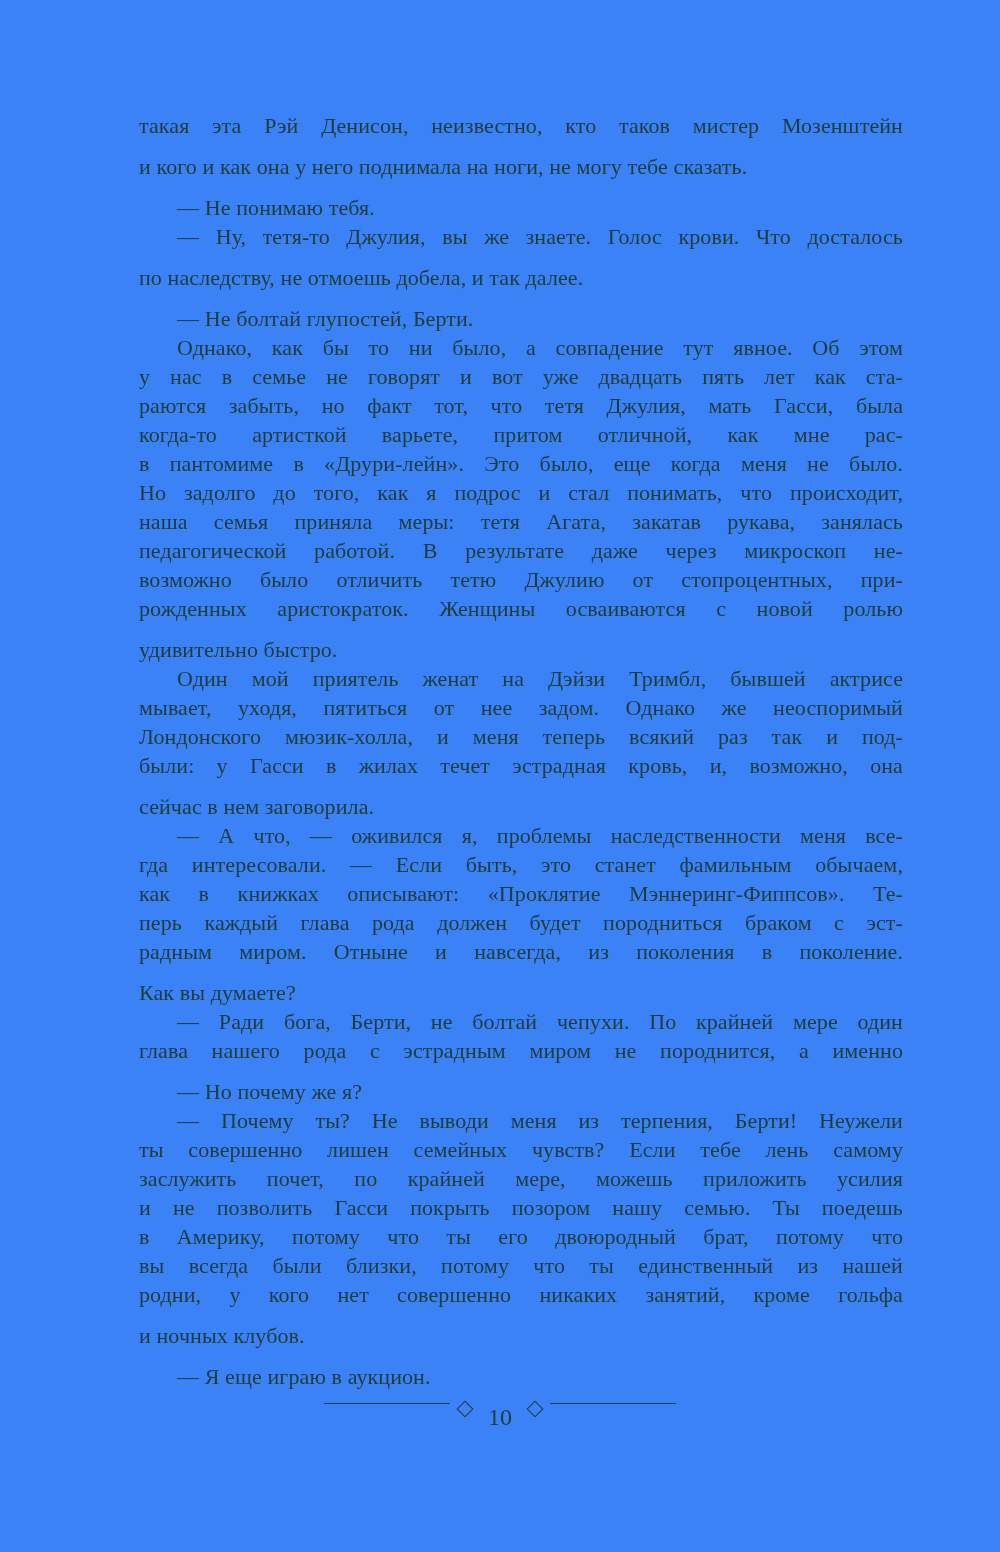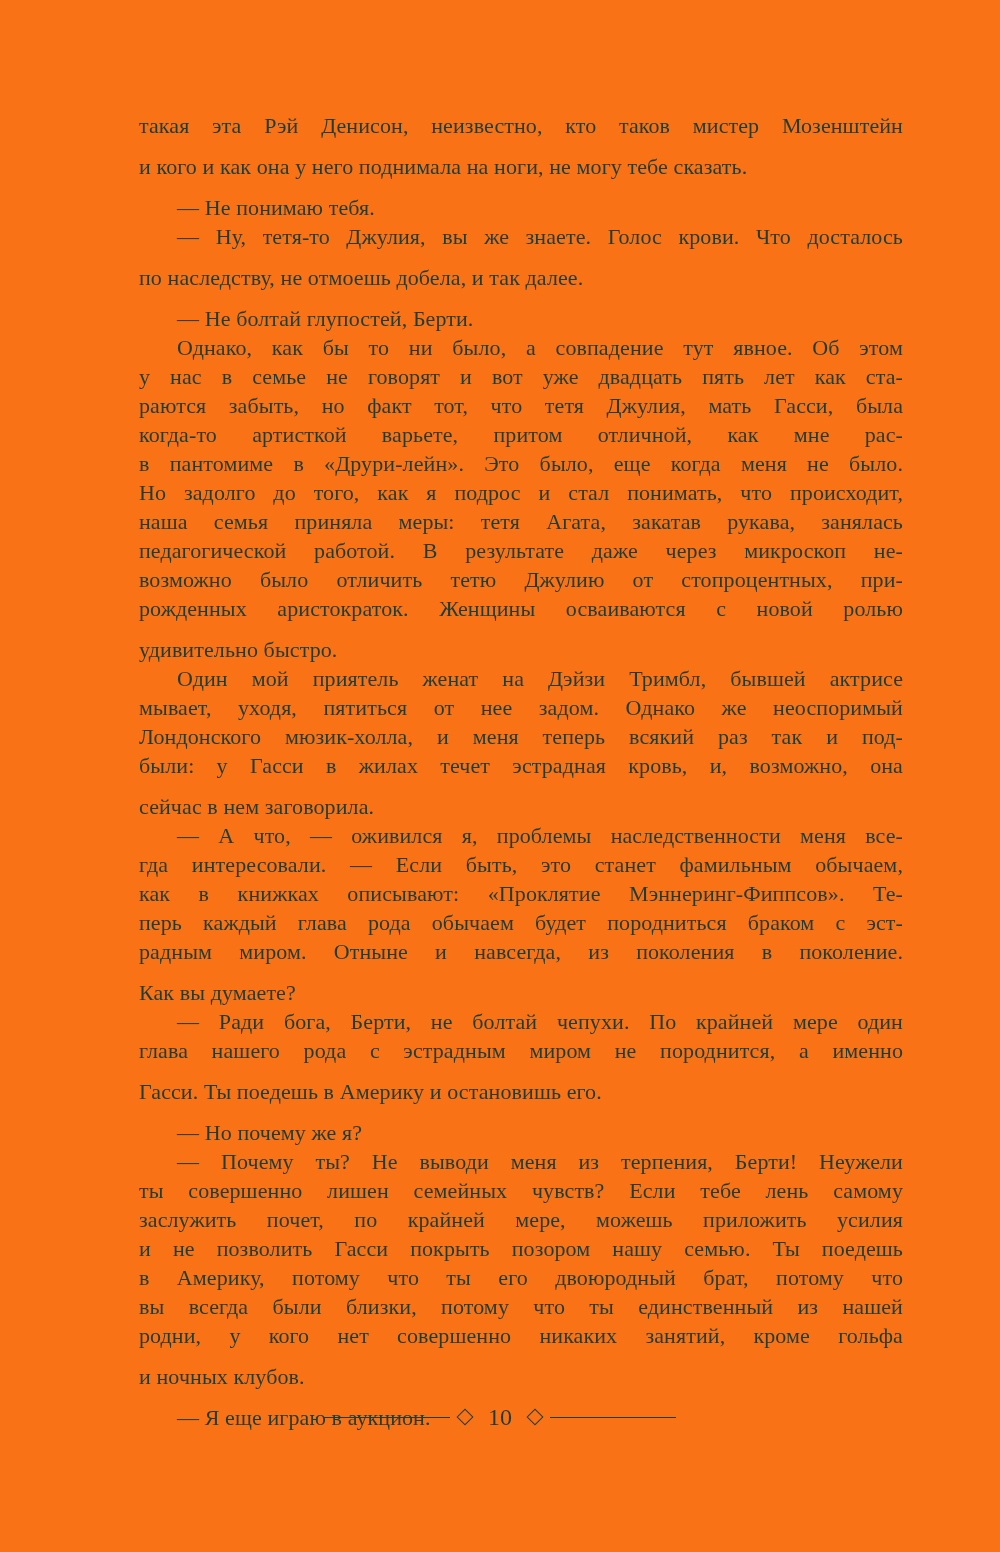--- a/index.html
+++ b/index.html
@@ -11,21 +11,21 @@
     width: 1000px;
     height: 1552px;
     position: relative;
     font-family: "Liberation Serif", "DejaVu Serif", serif;
     color: #1e3c38;
     overflow: hidden;
   }
   .page {
     position: absolute;
     inset: 0;
-    background: #f97316;
+    background: #3b82f6;
   }
   .text-block {
     position: absolute;
     left: 139px;
     top: 111px;
     width: 764px;
     font-size: 22px;
     line-height: 29px;
     letter-spacing: 0.1px;
   }
@@ -42,21 +42,20 @@
   .para.indent .line:first-child {
     text-indent: 38px;
   }
   .footer {
     position: absolute;
     left: 0;
     right: 0;
     top: 1403px;
     height: 28px;
     display: flex;
-    align-items: center;
     justify-content: center;
   }
   .rule {
     display: inline-block;
     width: 126px;
     height: 0;
     border-top: 1.6px solid #1e3c38;
   }
   .diamond {
     display: inline-block;
@@ -111,28 +110,27 @@
         <div class="line">Один мой приятель женат на Дэйзи Тримбл, бывшей актрисе</div>
         <div class="line">мывает, уходя, пятиться от нее задом. Однако же неоспоримый</div>
         <div class="line">Лондонского мюзик-холла, и меня теперь всякий раз так и под-</div>
         <div class="line">были: у Гасси в жилах течет эстрадная кровь, и, возможно, она</div>
         <div class="line last">сейчас в нем заговорила.</div>
       </div>
       <div class="para indent">
         <div class="line">— А что, — оживился я, проблемы наследственности меня все-</div>
         <div class="line">гда интересовали. — Если быть, это станет фамильным обычаем,</div>
         <div class="line">как в книжках описывают: «Проклятие Мэннеринг-Фиппсов». Те-</div>
-        <div class="line">перь каждый глава рода обычаем будет породниться браком с эст-</div>
+        <div class="line">перь каждый глава рода должен будет породниться браком с эст-</div>
         <div class="line">радным миром. Отныне и навсегда, из поколения в поколение.</div>
         <div class="line last">Как вы думаете?</div>
       </div>
       <div class="para indent">
         <div class="line">— Ради бога, Берти, не болтай чепухи. По крайней мере один</div>
         <div class="line">глава нашего рода с эстрадным миром не породнится, а именно</div>
-        <div class="line last">Гасси. Ты поедешь в Америку и остановишь его.</div>
       </div>
       <div class="para indent">
         <div class="line last">— Но почему же я?</div>
       </div>
       <div class="para indent">
         <div class="line">— Почему ты? Не выводи меня из терпения, Берти! Неужели</div>
         <div class="line">ты совершенно лишен семейных чувств? Если тебе лень самому</div>
         <div class="line">заслужить почет, по крайней мере, можешь приложить усилия</div>
         <div class="line">и не позволить Гасси покрыть позором нашу семью. Ты поедешь</div>
         <div class="line">в Америку, потому что ты его двоюродный брат, потому что</div>

